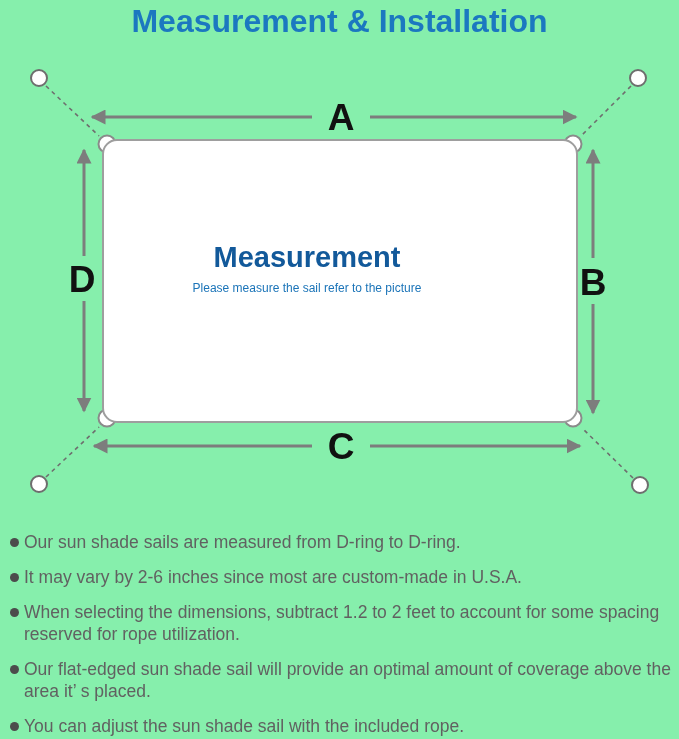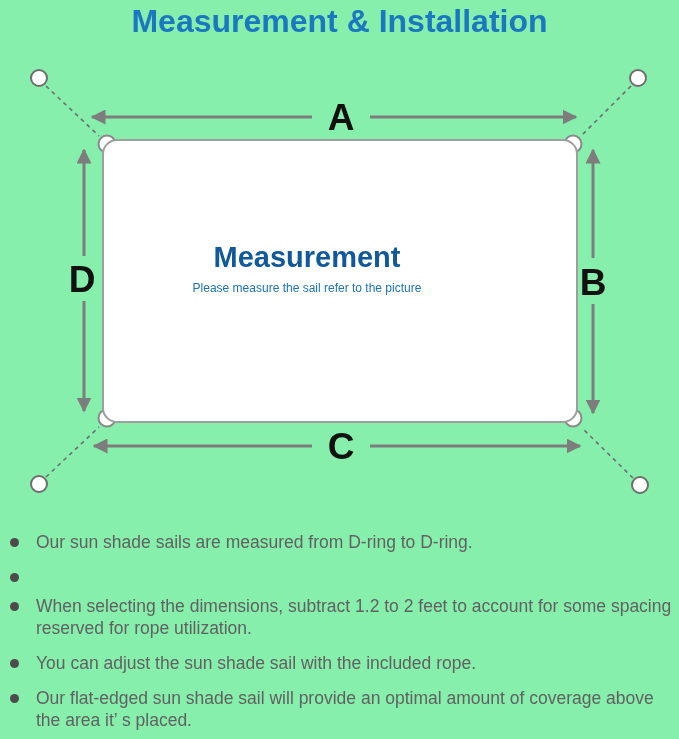--- a/index.html
+++ b/index.html
@@ -41,21 +41,21 @@
     margin:0;font-size:29px;font-weight:bold;color:var(--center-blue);line-height:32px;
   }
   .center-sub{
     margin:5px 0 0 0;font-size:12px;color:var(--subtitle-blue);line-height:20px;
   }
   .notes{
     position:absolute;top:531px;left:10px;right:4px;
     list-style:none;margin:0;padding:0;
   }
   .note{
-    display:flex;align-items:flex-start;gap:17px;
+    display:flex;align-items:flex-start;gap:5px;
     font-size:17.5px;line-height:22px;color:var(--note-gray);
     margin-bottom:13px;
   }
   .dot{
     flex:0 0 auto;width:9px;height:9px;border-radius:50%;
     background:var(--dot-gray);margin-top:7px;
   }
 </style>
 </head>
 <body>
@@ -111,28 +111,29 @@
     <p class="center-sub">Please measure the sail refer to the picture</p>
   </div>
 
   <ul class="notes">
     <li class="note">
       <span class="dot"></span>
       <span>Our sun shade sails are measured from D-ring to D-ring.</span>
     </li>
     <li class="note">
       <span class="dot"></span>
+      <span>It may vary by 2-6 inches since most are custom-made in U.S.A.</span>
     </li>
     <li class="note">
       <span class="dot"></span>
       <span>When selecting the dimensions, subtract 1.2 to 2 feet to account for some spacing reserved for rope utilization.</span>
     </li>
     <li class="note">
       <span class="dot"></span>
-      <span>You can adjust the sun shade sail with the included rope.</span>
+      <span>Our flat-edged sun shade sail will provide an optimal amount of coverage above the area it’ s placed.</span>
     </li>
     <li class="note">
       <span class="dot"></span>
-      <span>Our flat-edged sun shade sail will provide an optimal amount of coverage above the area it’ s placed.</span>
+      <span>You can adjust the sun shade sail with the included rope.</span>
     </li>
   </ul>
 
 </div>
 
 </body></html>

